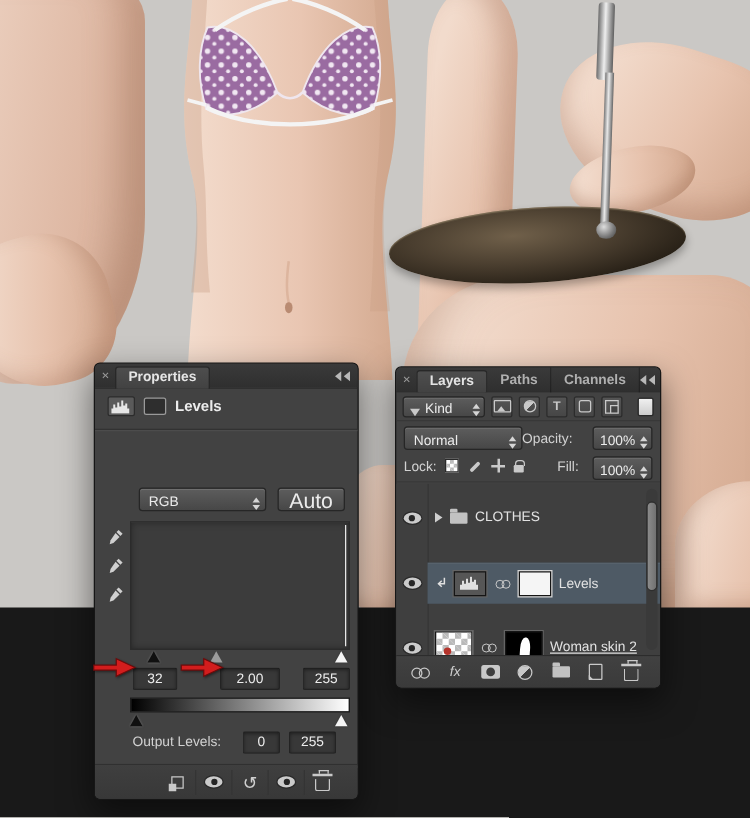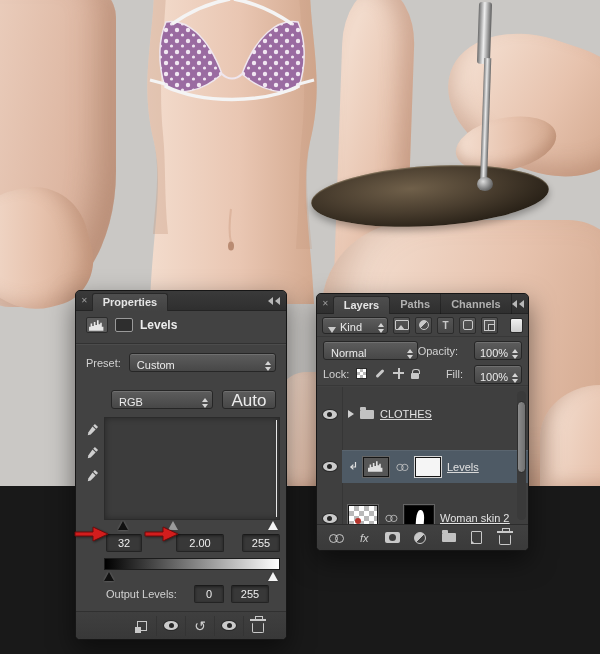--- a/index.html
+++ b/index.html
@@ -185,21 +185,21 @@
     border:1px solid #2a2a2a; border-radius:2px; }
   .blend-row { position:absolute; top:44px; left:0; right:0; height:25px; display:flex; align-items:center; padding:0 6px; }
   .blend-dd { width:102px; height:19px; }
   .op-label { margin-left:auto; margin-right:16px; }
   .op-dd,.fill-dd { width:48px; height:19px; padding:0 3px 0 5px; }
   .lock-row { position:absolute; top:69px; left:0; right:0; height:23px; display:flex; align-items:center;
     padding:0 6px; gap:7px; border-bottom:1px solid #383838; }
   .fill-label { margin-left:auto; margin-right:4px; }
   .layer-list { position:absolute; top:93px; left:0; right:0; bottom:26px; background:#3f3f3f; overflow:hidden; }
   .vline { position:absolute; left:25px; top:0; bottom:0; width:1px; background:#363636; }
-  .lrow { position:absolute; left:0; right:0; display:flex; align-items:stretch;text-decoration:underline; }
+  .lrow { position:absolute; left:0; right:0; display:flex; align-items:stretch; }
   .r1 { top:15px; height:24px; } .r2 { top:39px; height:24px; }
   .r3 { top:63px; height:33px; } .r4 { top:112px; height:38px; }
   .eye-cell { flex:0 0 25px; display:flex; align-items:center; justify-content:center; }
   .row-content { flex:1; display:flex; align-items:center; gap:6px; padding-left:6px; }
   .lrow.sel .row-content { background:#4e5a65; box-shadow:inset 0 1px 0 rgba(255,255,255,.07); }
   .lname { font-size:11px; color:#e2e2e2; white-space:nowrap; }
   .underl { text-decoration:underline; }
   .thumb { border:1px solid #151515; box-shadow:0 0 0 1px #646464; flex:0 0 auto; }
   .adj-thumb { width:26px; height:20px; background:#565656; display:flex; align-items:center; justify-content:center; }
   .mask-thumb { width:26px; height:20px; background:#f5f5f5; box-shadow:0 0 0 1px #d6d6d6; }
@@ -283,30 +283,20 @@
       <span class="levels-icon">
         <svg viewBox="0 0 20 13" width="16" height="11">
             <path d="M0 13 L0 8 2 8 2 4 4 4 4 7 6 7 6 2 8 2 8 6 10 6 10 0 12 0 12 5 14 5 14 3 16 3 16 8 18 8 18 13 Z" fill="#e6e6e6"></path>
           </svg>
       </span>
       <span class="maskmini-icon"></span>
       <span class="header-title">Levels</span>
     </div>
     <div class="sep sep1"></div>
 
-    <div class="preset-row">
-      <span class="label">Preset:</span>
-      <div class="dropdown preset-dd">
-        <span class="grow">Custom</span>
-        <span class="ud">
-            <i class="t-up"></i>
-            <i class="t-dn"></i>
-          </span>
-      </div>
-    </div>
 
     <div class="channel-row">
       <div class="dropdown channel-dd">
         <span class="grow">RGB</span>
         <span class="ud">
             <i class="t-up"></i>
             <i class="t-dn"></i>
           </span>
       </div>
       <button class="btn auto">Auto</button>

